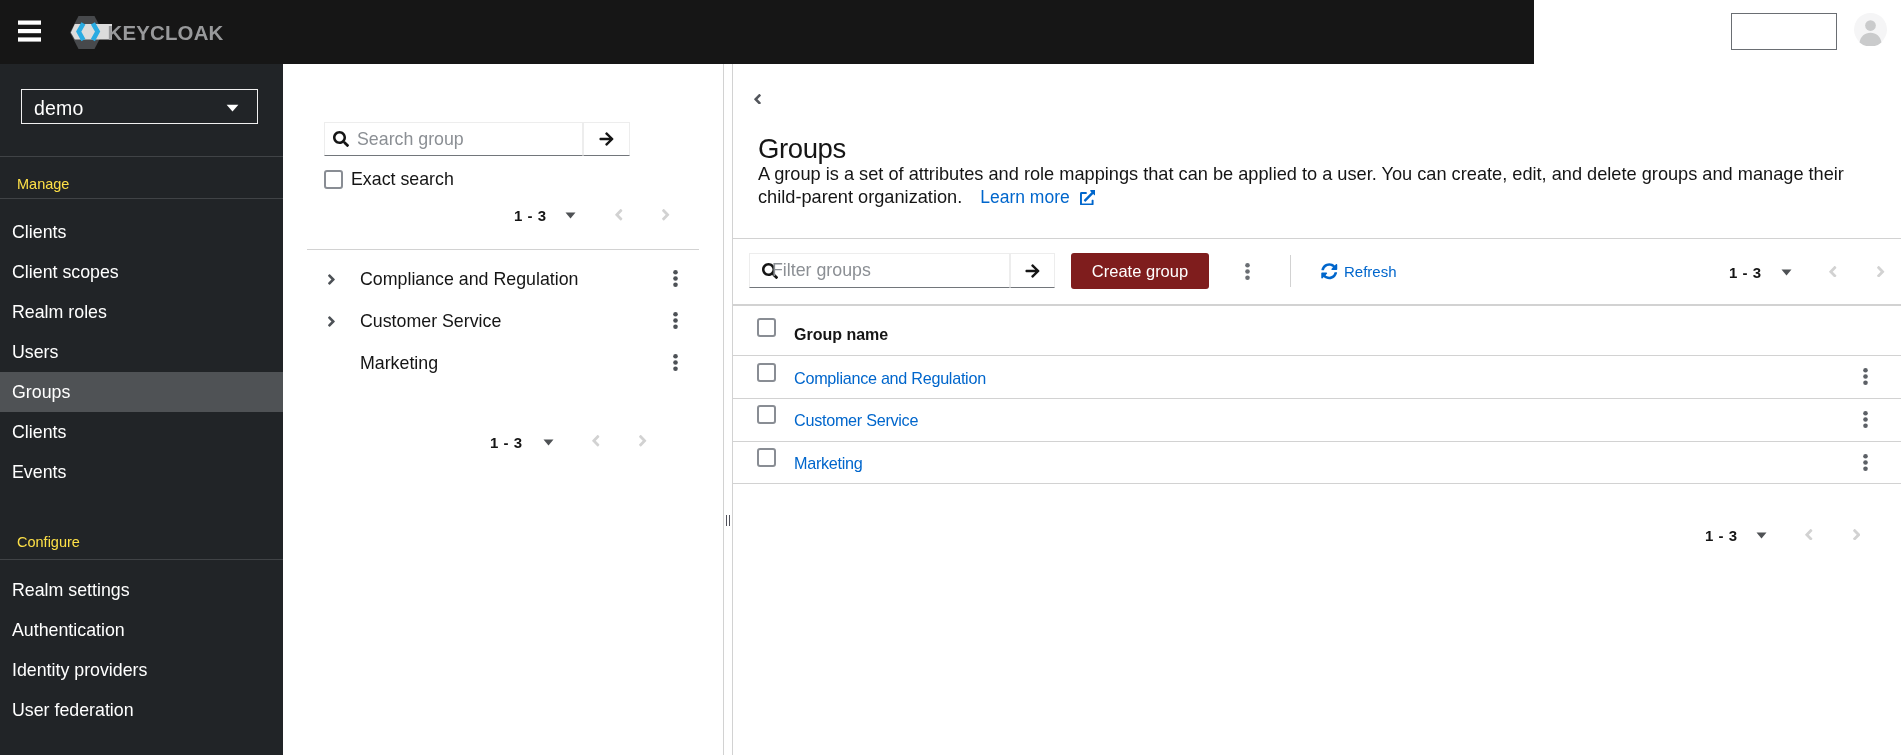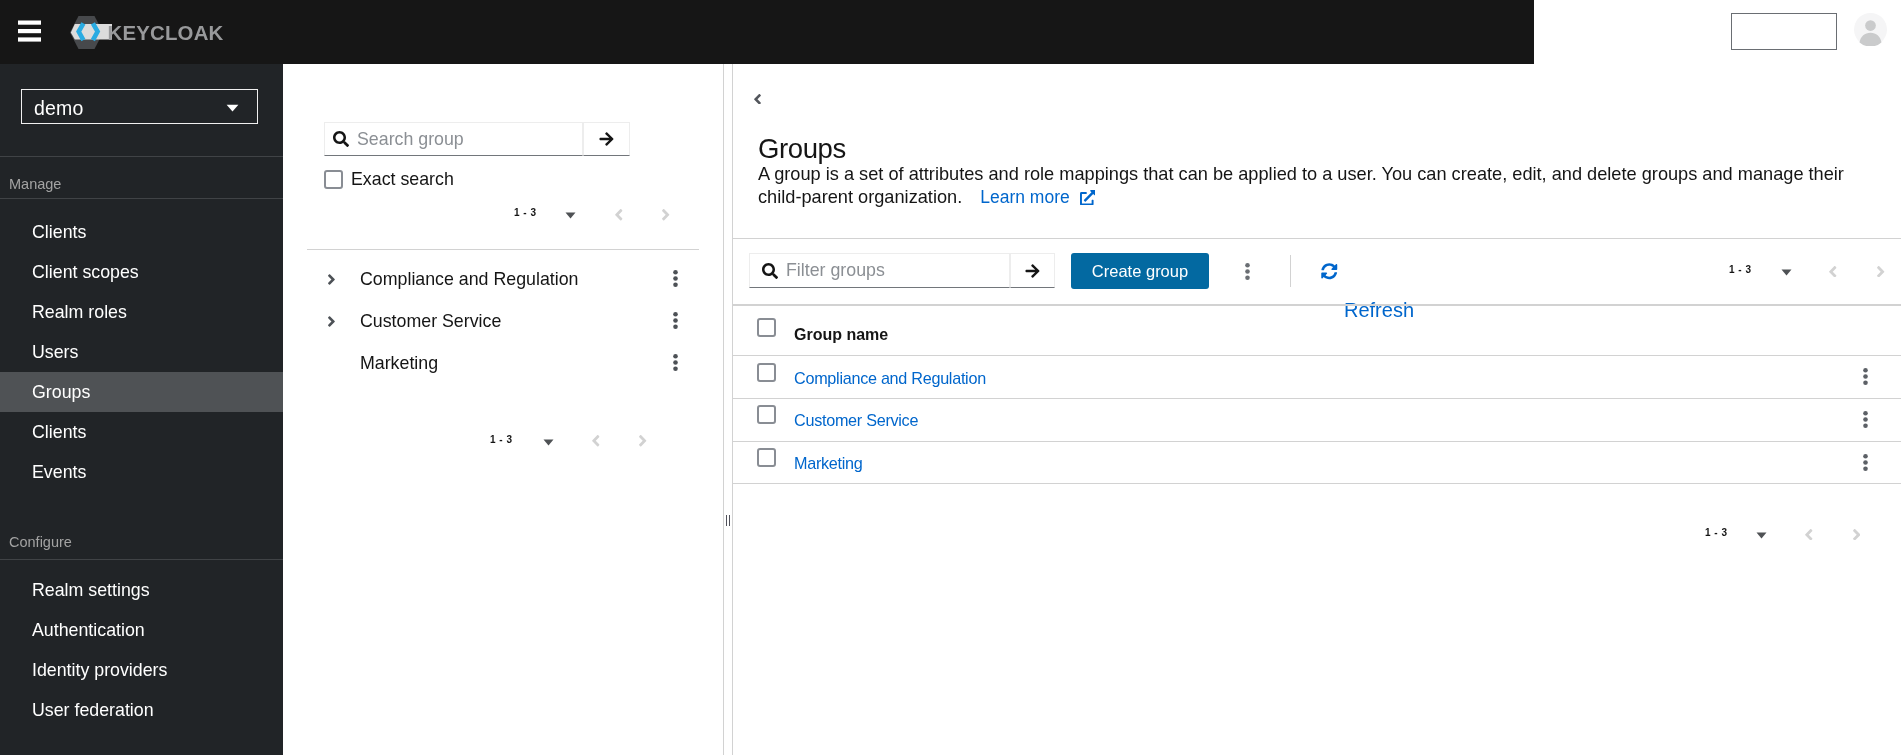--- a/index.html
+++ b/index.html
@@ -8,38 +8,38 @@
   #page { position:absolute; top:0; left:0; width:1901px; height:755px; }
   .abs { position:absolute; }
   .hline { position:absolute; background:#d2d2d2; height:1px; }
   .vline { position:absolute; background:#d2d2d2; width:1px; }
 
   
   #hdr { position:absolute; left:0; top:0; width:1534px; height:64px; background:#161616; }
 
   
   #side { position:absolute; left:0; top:64px; width:283px; height:691px; background:#212427; }
-  .navitem { position:absolute; left:0; width:342px; height:40px; line-height:40px; padding-left:32px;
+  .navitem { position:absolute; left:0; width:342px; height:40px; line-height:40px; padding-left:12px;
              font-size:17.8px; color:#fff; }
   .navsel { background:#4f5255; }
-  .sectitle { position:absolute; left:9px; font-size:14.5px; color:#a3a3a3; }
+  .sectitle { position:absolute; left:17px; font-size:14.5px; color:#fde047; }
   .sline { position:absolute; left:0; width:283px; height:1px; background:#404346; }
 
   
   #mid { position:absolute; left:283px; top:64px; width:440px; height:691px; background:#fff; }
 
   
   #right { position:absolute; left:733px; top:64px; width:1168px; height:691px; background:#fff; }
 
   .ph { color:#8b8f94; }
   .input { position:absolute; background:#fff; border:1px solid #ededed; border-bottom:1px solid #72767b;
            font-size:17.8px; line-height:32px; }
   .sbtn { position:absolute; background:#fff; border:1px solid #ededed; border-bottom:1px solid #72767b; }
   .cbox { position:absolute; width:19px; height:19px; border:2px solid #898d94; border-radius:3px; background:#fff; }
-  .pgnum { position:absolute; font-size:10px; font-weight:bold; color:#151515; letter-spacing:0.5px; }
+  .pgnum { position:absolute; font-size:15px; font-weight:bold; color:#151515; letter-spacing:0.5px; }
   .link { color:#0066cc; text-decoration:none; }
   .cell { position:absolute; font-size:17.8px; }
 </style>
 </head>
 <body>
 <div id="page">
 
   <div id="hdr">
     <svg class="abs" style="left:18px;top:20px;" width="23" height="22" viewBox="0 0 23 22">
       <rect x="0" y="0.5" width="23" height="4.2" fill="#fff"></rect>
@@ -175,36 +175,36 @@
       <svg style="vertical-align:-2px;margin-left:5px;" width="15.5" height="15.5" viewBox="0 0 512 512">
         <path fill="#0066cc" d="M432,320H400a16,16,0,0,0-16,16V448H64V128H208a16,16,0,0,0,16-16V80a16,16,0,0,0-16-16H48A48,48,0,0,0,0,112V464a48,48,0,0,0,48,48H400a48,48,0,0,0,48-48V336A16,16,0,0,0,432,320ZM488,0h-128c-21.37,0-32.05,25.91-17,41l35.73,35.73L135,320.37a24,24,0,0,0,0,34L157.67,377a24,24,0,0,0,34,0L435.28,133.32,471,169c15,15,41,4.5,41-17V24A24,24,0,0,0,488,0Z"></path>
       </svg>
     </div>
     <div class="hline" style="left:0px;top:174px;width:1168px;"></div>
 
     <div class="input" style="left:16px;top:189px;width:261px;height:35px;"></div>
     <svg class="abs" style="left:29px;top:199px;" width="16" height="16" viewBox="0 0 512 512">
       <path fill="#151515" d="M505 442.7L405.3 343c-4.5-4.5-10.6-7-17-7H372c27.6-35.3 44-79.7 44-128C416 93.1 322.9 0 208 0S0 93.1 0 208s93.1 208 208 208c48.3 0 92.7-16.4 128-44v16.3c0 6.4 2.5 12.5 7 17l99.7 99.7c9.4 9.4 24.6 9.4 33.9 0l28.3-28.3c9.4-9.4 9.4-24.6 0-33.9zM208 336c-70.7 0-128-57.2-128-128 0-70.7 57.2-128 128-128 70.7 0 128 57.2 128 128 0 70.7-57.2 128-128 128z"></path>
     </svg>
-    <div class="abs ph" style="left:53px;top:189px;height:35px;line-height:35px;font-size:17.8px;">Filter groups</div>
+    <div class="abs ph" style="left:39px;top:189px;height:35px;line-height:35px;font-size:17.8px;">Filter groups</div>
     <div class="sbtn" style="left:277px;top:189px;width:45px;height:35px;"></div>
     <svg class="abs" style="left:291px;top:199px;" width="17" height="16" viewBox="0 0 448 512">
       <path fill="#151515" d="M190.5 66.9l22.2-22.2c9.4-9.4 24.6-9.4 33.9 0L441 239c9.4 9.4 9.4 24.6 0 33.9L246.6 467.3c-9.4 9.4-24.6 9.4-33.9 0l-22.2-22.2c-9.5-9.5-9.3-25 .4-34.3L311.4 296H24c-13.3 0-24-10.7-24-24v-32c0-13.3 10.7-24 24-24h287.4L190.9 101.2c-9.8-9.3-10-24.8-.4-34.3z"></path>
     </svg>
-    <div class="abs" style="left:338px;top:189px;width:138px;height:36px;background:#0369a1;border-radius:3px;color:#fff;font-size:16.5px;text-align:center;line-height:36px;">Create group</div>
+    <div class="abs" style="left:338px;top:189px;width:138px;height:36px;background:#7f1d1d;border-radius:3px;color:#fff;font-size:16.5px;text-align:center;line-height:36px;">Create group</div>
     <svg class="abs" style="left:512px;top:198.5px;" width="5" height="17" viewBox="0 0 5 17">
       <circle cx="2.5" cy="2.3" r="2.3" fill="#6a6e73"></circle>
         <circle cx="2.5" cy="8.5" r="2.3" fill="#6a6e73"></circle>
         <circle cx="2.5" cy="14.7" r="2.3" fill="#6a6e73"></circle>
     </svg>
     <div class="vline" style="left:557px;top:191px;height:32px;"></div>
     <svg class="abs" style="left:588px;top:199px;" width="16.5" height="16.5" viewBox="0 0 512 512">
       <path fill="#0066cc" d="M370.72 133.28C339.458 104.008 298.888 87.962 255.848 88c-77.458.068-144.328 53.178-162.791 126.85-1.344 5.363-6.122 9.15-11.651 9.15H24.103c-7.498 0-13.194-6.807-11.807-14.176C33.933 94.924 134.813 8 256 8c66.448 0 126.791 26.136 171.315 68.685L463.03 40.97C478.149 25.851 504 36.559 504 57.941V192c0 13.255-10.745 24-24 24H345.941c-21.382 0-32.09-25.851-16.971-40.971l41.75-41.749zM32 296h134.059c21.382 0 32.09 25.851 16.971 40.971l-41.75 41.75c31.262 29.273 71.835 45.319 114.876 45.28 77.418-.07 144.315-53.144 162.787-126.849 1.344-5.363 6.122-9.15 11.651-9.15h57.304c7.498 0 13.194 6.807 11.807 14.176C478.067 417.076 377.187 504 256 504c-66.448 0-126.791-26.136-171.315-68.685L48.97 471.03C33.851 486.149 8 475.441 8 454.059V320c0-13.255 10.745-24 24-24z"></path>
     </svg>
-    <div class="abs link" style="left:611px;top:199px;font-size:20px;margin-top:36px;">Refresh</div>
+    <div class="abs link" style="left:611px;top:199px;font-size:15px;">Refresh</div>
     <div class="pgnum" style="left:996px;top:200px;">1 - 3</div>
     <svg class="abs" style="left:1048px;top:205px;" width="11" height="7" viewBox="0 0 11 7">
       <path d="M0.5 0.5 h10 l-5 6 z" fill="#4f5255"></path>
     </svg>
     <svg class="abs" style="left:1096.2px;top:201.7px;" width="7.5" height="11.5" viewBox="22 96 212 320">
       <path fill="#d2d2d2" d="M31.7 239l136-136c9.4-9.4 24.6-9.4 33.9 0l22.6 22.6c9.4 9.4 9.4 24.6 0 33.9L127.9 256l96.4 96.4c9.4 9.4 9.4 24.6 0 33.9L201.7 409c-9.4 9.4-24.6 9.4-33.9 0l-136-136c-9.5-9.4-9.5-24.6-.1-34z"></path>
     </svg>
     <svg class="abs" style="left:1144.2px;top:201.7px;" width="7.5" height="11.5" viewBox="24 96 212 320">
       <path fill="#d2d2d2" d="M224.3 273l-136 136c-9.4 9.4-24.6 9.4-33.9 0l-22.6-22.6c-9.4-9.4-9.4-24.6 0-33.9l96.4-96.4-96.4-96.4c-9.4-9.4-9.4-24.6 0-33.9L54.3 103c9.4-9.4 24.6-9.4 33.9 0l136 136c9.5 9.4 9.5 24.6.1 34z"></path>
     </svg>

